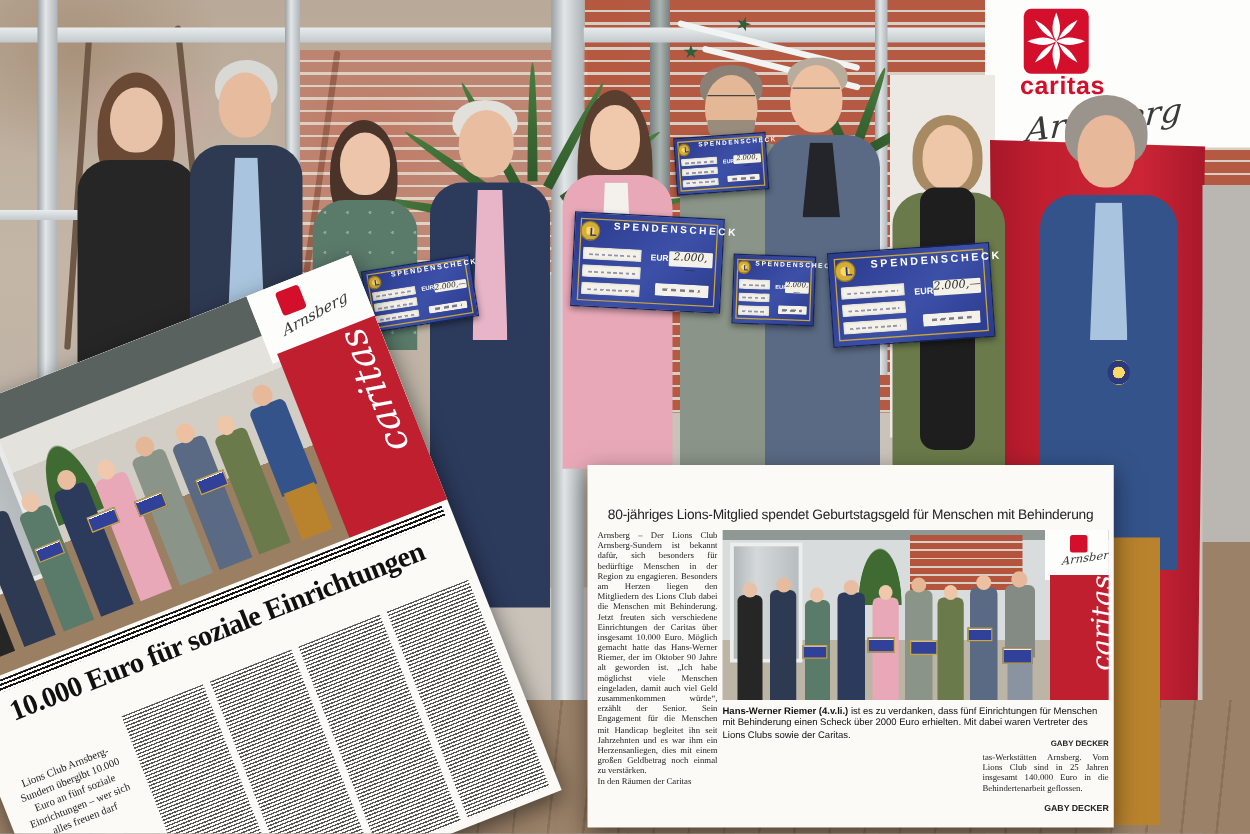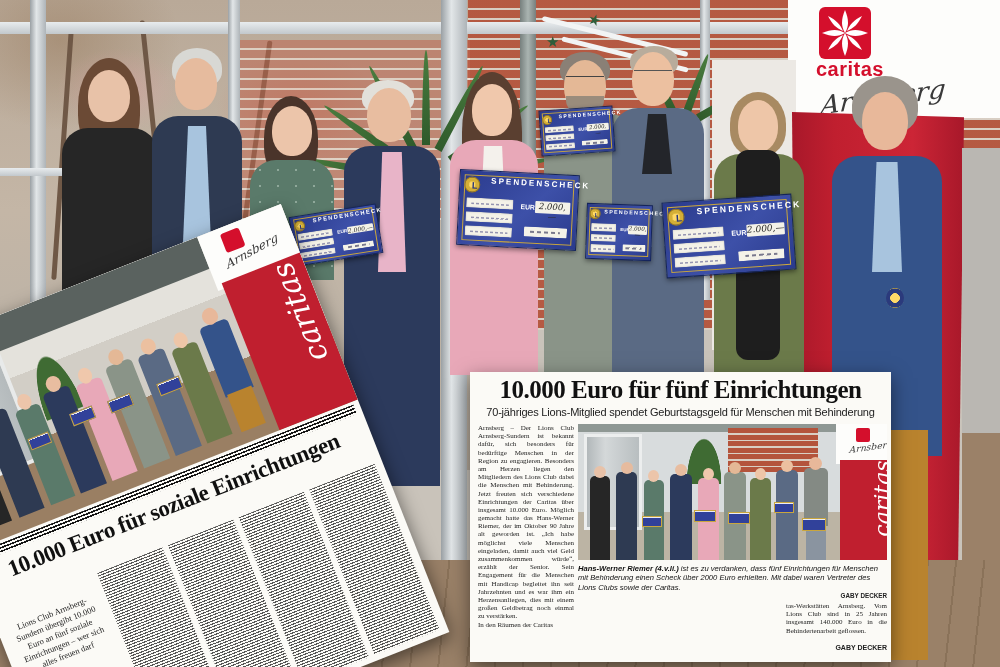--- a/index.html
+++ b/index.html
@@ -352,22 +352,21 @@
 
     <div class="standfirst" style="left:8px;top:292px;width:98px;">Lions Club Arnsberg-Sundern übergibt 10.000 Euro an fünf soziale Einrichtungen – wer sich alles freuen darf</div>
 
     <div class="simtext" style="left:114px;top:276px;width:70px;height:178px;"></div>
     <div class="simtext" style="left:190px;top:276px;width:70px;height:178px;"></div>
     <div class="simtext" style="left:266px;top:276px;width:70px;height:178px;"></div>
     <div class="simtext" style="left:342px;top:276px;width:70px;height:178px;"></div>
   </div>
 
   <div class="clip clip-straight">
-    <div class="headline">10.000 Euro für fünf Einrichtungen</div>
-    <div class="subhead">70-jähriges Lions-Mitglied spendet Geburtstagsgeld für Menschen mit Behinderung</div>
+    <div class="subhead">80-jähriges Lions-Mitglied spendet Geburtstagsgeld für Menschen mit Behinderung</div>
 
     <div class="newsbody" style="left:8px;top:52px;width:96px;height:232px;">Arnsberg – Der Lions Club Arnsberg-Sundern ist bekannt dafür, sich besonders für bedürftige Menschen in der Region zu engagieren. Besonders am Herzen liegen den Mitgliedern des Lions Club dabei die Menschen mit Behinderung. Jetzt freuten sich verschiedene Einrichtungen der Caritas über insgesamt 10.000 Euro. Möglich gemacht hatte das Hans-Werner Riemer, der im Oktober 90 Jahre alt geworden ist. „Ich habe möglichst viele Menschen eingeladen, damit auch viel Geld zusammenkommen würde“, erzählt der Senior. Sein Engagement für die Menschen mit Handicap begleitet ihn seit Jahrzehnten und es war ihm ein Herzensanliegen, dies mit einem großen Geldbetrag noch einmal zu verstärken.
 In den Räumen der Caritas</div>
 
     <div style="left:108px;top:52px;width:309px;height:136px;overflow:hidden;background:linear-gradient(180deg,#d8dcdd 0 65%,#bcb4a4 65% 100%);">
       <div style="left:0;top:0;width:309px;height:8px;background:#8f9894;"></div>
       <div style="left:6px;top:10px;width:58px;height:96px;background:linear-gradient(90deg,#b2b8ba,#d4d8d9 35%,#b8bec0);border:3px solid #eceeee;"></div>
       <div style="left:150px;top:4px;width:90px;height:44px;background:repeating-linear-gradient(180deg,#b4543c 0 5px,#d9cfc4 5px 6.5px);"></div>
       <div style="left:106px;top:8px;width:40px;height:52px;background:radial-gradient(ellipse at 50% 100%,#3f6b33 0 60%,transparent 62%);"></div>
 
@@ -396,21 +395,21 @@
       <div class="mini-figure" style="left:226px;top:44px;width:24px;height:58px;background:#848a84;"></div>
       <div style="left:228px;top:100px;width:20px;height:36px;background:#8a94a0;"></div>
       <div class="mini-head" style="left:231px;top:33px;width:13px;height:13px;background:#e8b89a;"></div>
       <div class="mini-check" style="left:64px;top:92px;width:20px;height:11px;"></div>
       <div class="mini-check" style="left:116px;top:86px;width:22px;height:12px;"></div>
       <div class="mini-check" style="left:150px;top:88px;width:22px;height:12px;"></div>
       <div class="mini-check" style="left:196px;top:78px;width:20px;height:11px;"></div>
       <div class="mini-check" style="left:224px;top:94px;width:24px;height:13px;"></div>
     </div>
 
-    <div class="caption" style="left:108px;top:192px;width:309px;height:30px;font-style:italic;">
+    <div class="caption" style="left:108px;top:192px;width:309px;height:30px;">
       <span style="position:static;font-weight:bold;">Hans-Werner Riemer (4.v.li.)</span><span style="position:static;"> ist es zu verdanken, dass fünf Einrichtungen für Menschen mit Behinderung einen Scheck über 2000 Euro erhielten. Mit dabei waren Vertreter des Lions Clubs sowie der Caritas.</span>
     </div>
     <div class="credit" style="left:317px;top:220px;width:100px;">GABY DECKER</div>
 
     <div class="newsbody" style="left:316px;top:230px;width:101px;height:44px;">tas-Werkstätten Arnsberg. Vom Lions Club sind in 25 Jahren insgesamt 140.000 Euro in die Behindertenarbeit geflossen.</div>
     <div class="credit" style="left:317px;top:272px;width:100px;font-size:7px;">GABY DECKER</div>
   </div>
 
 </div>
 

